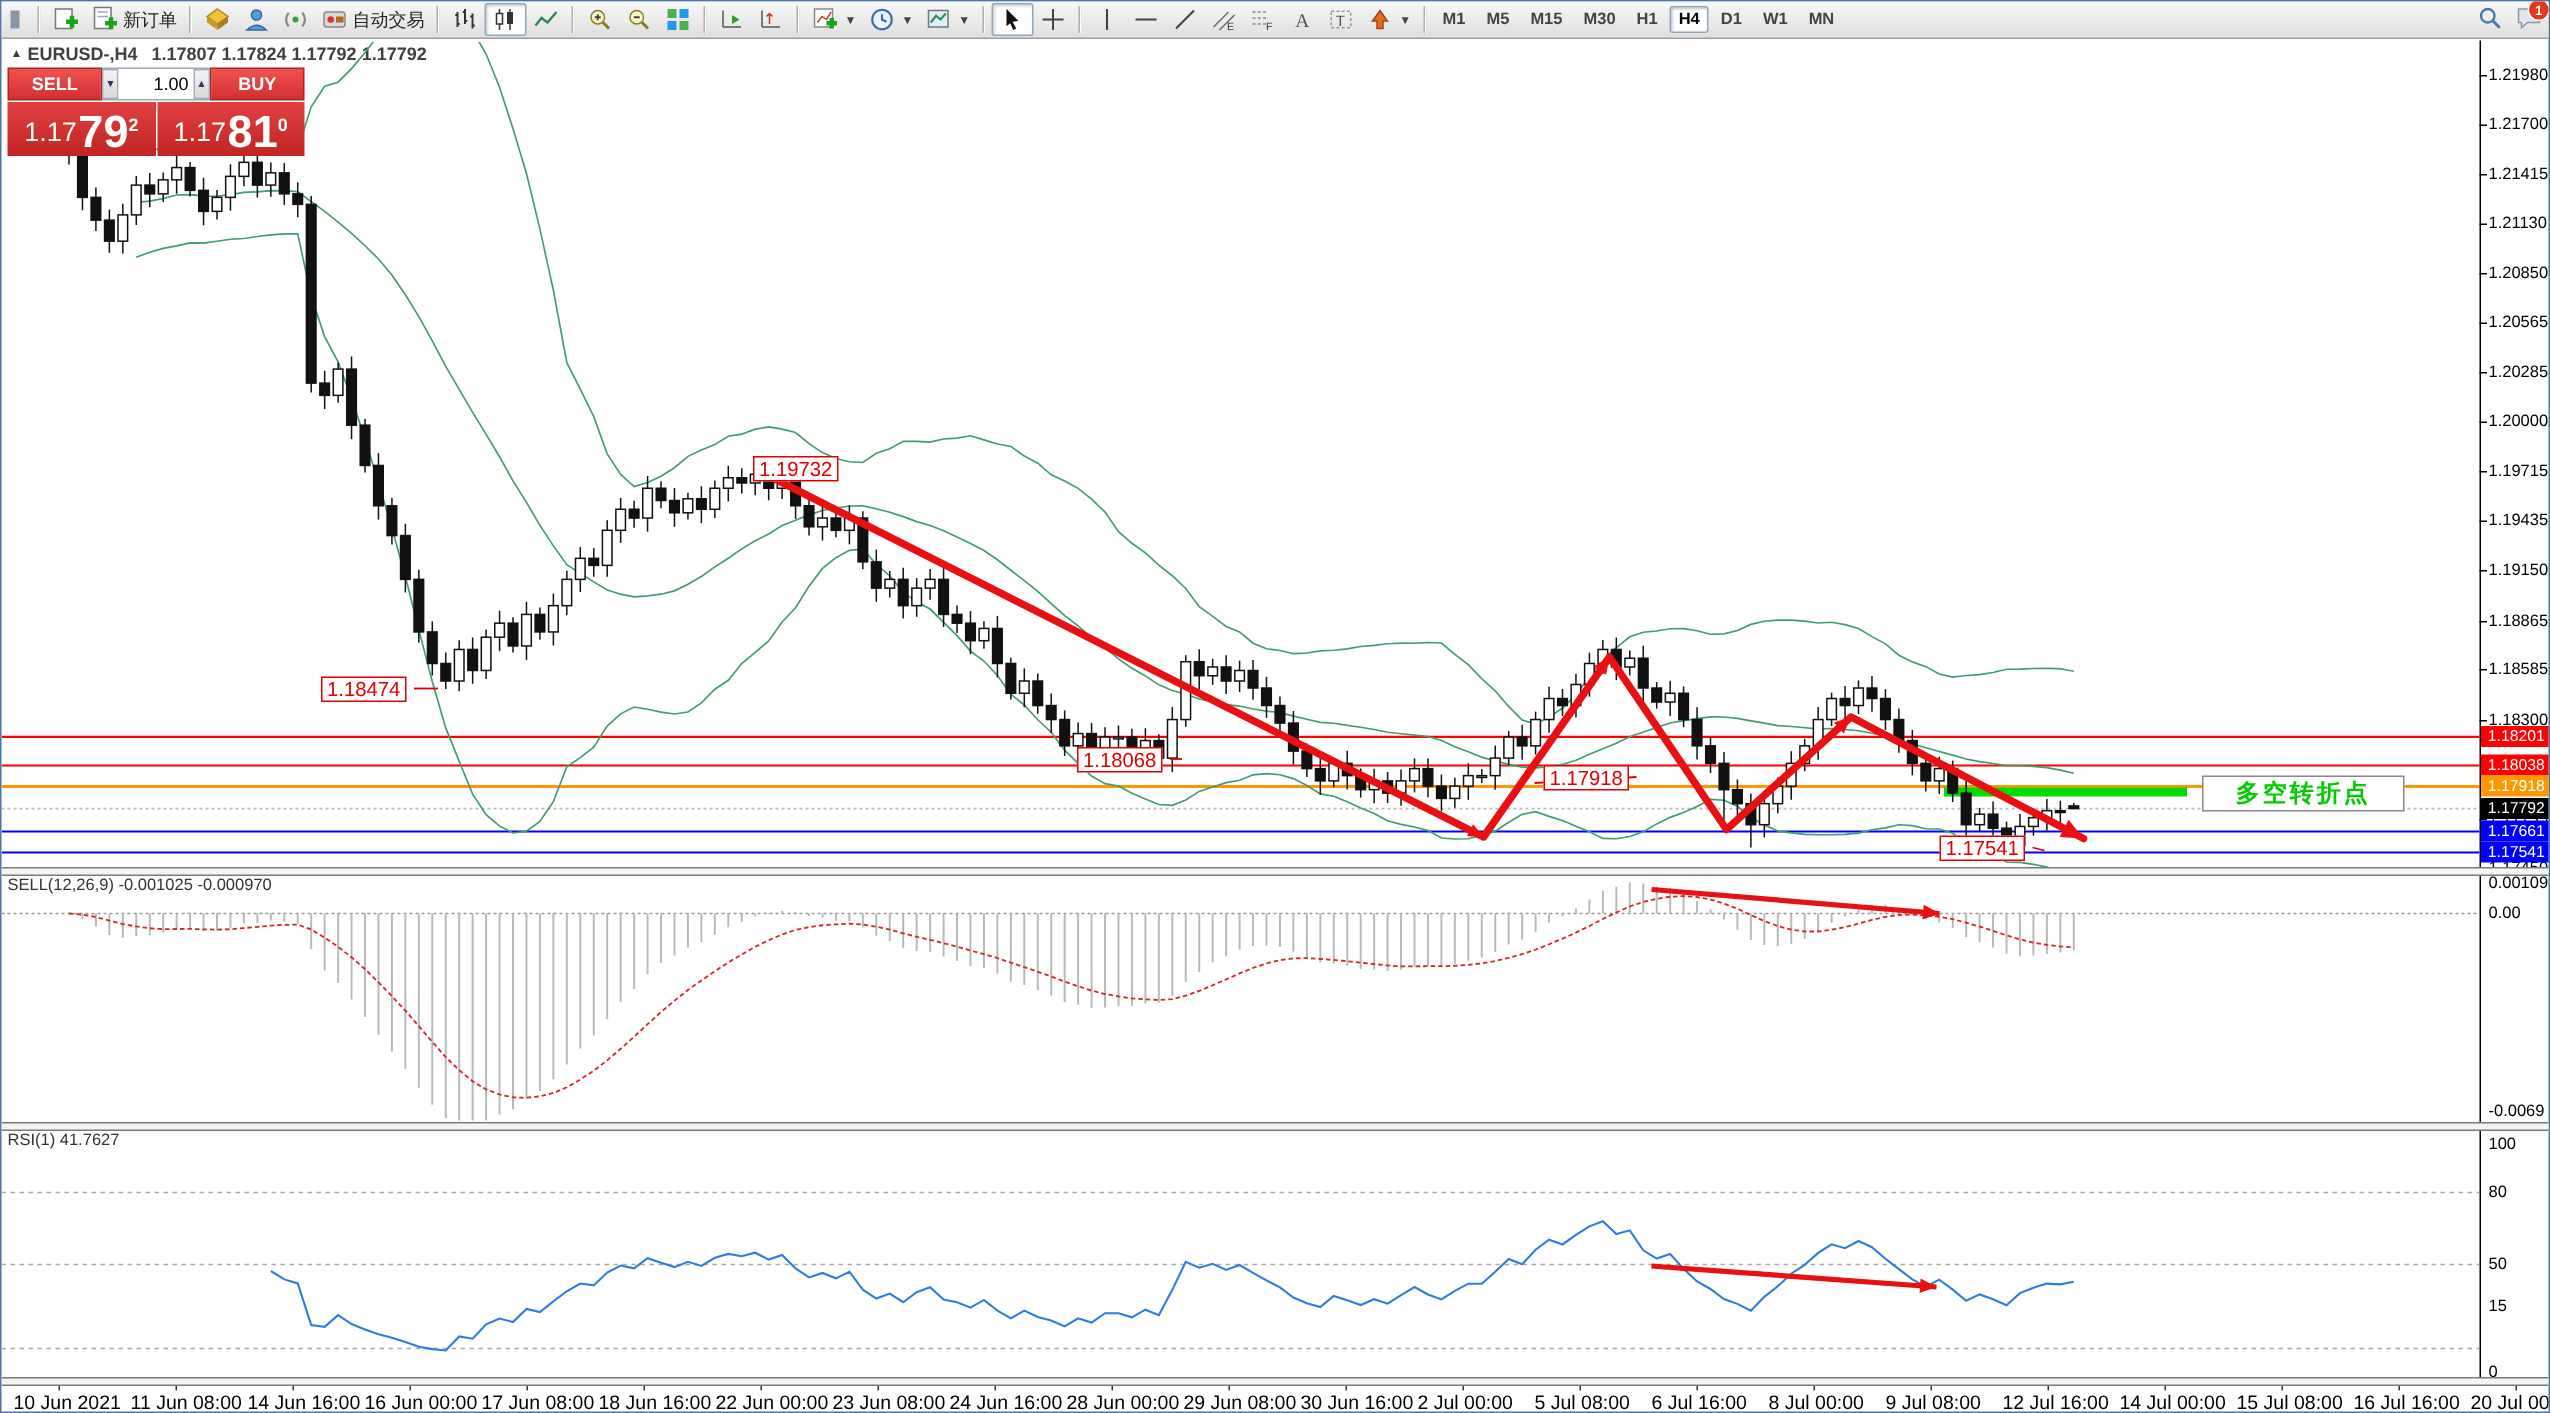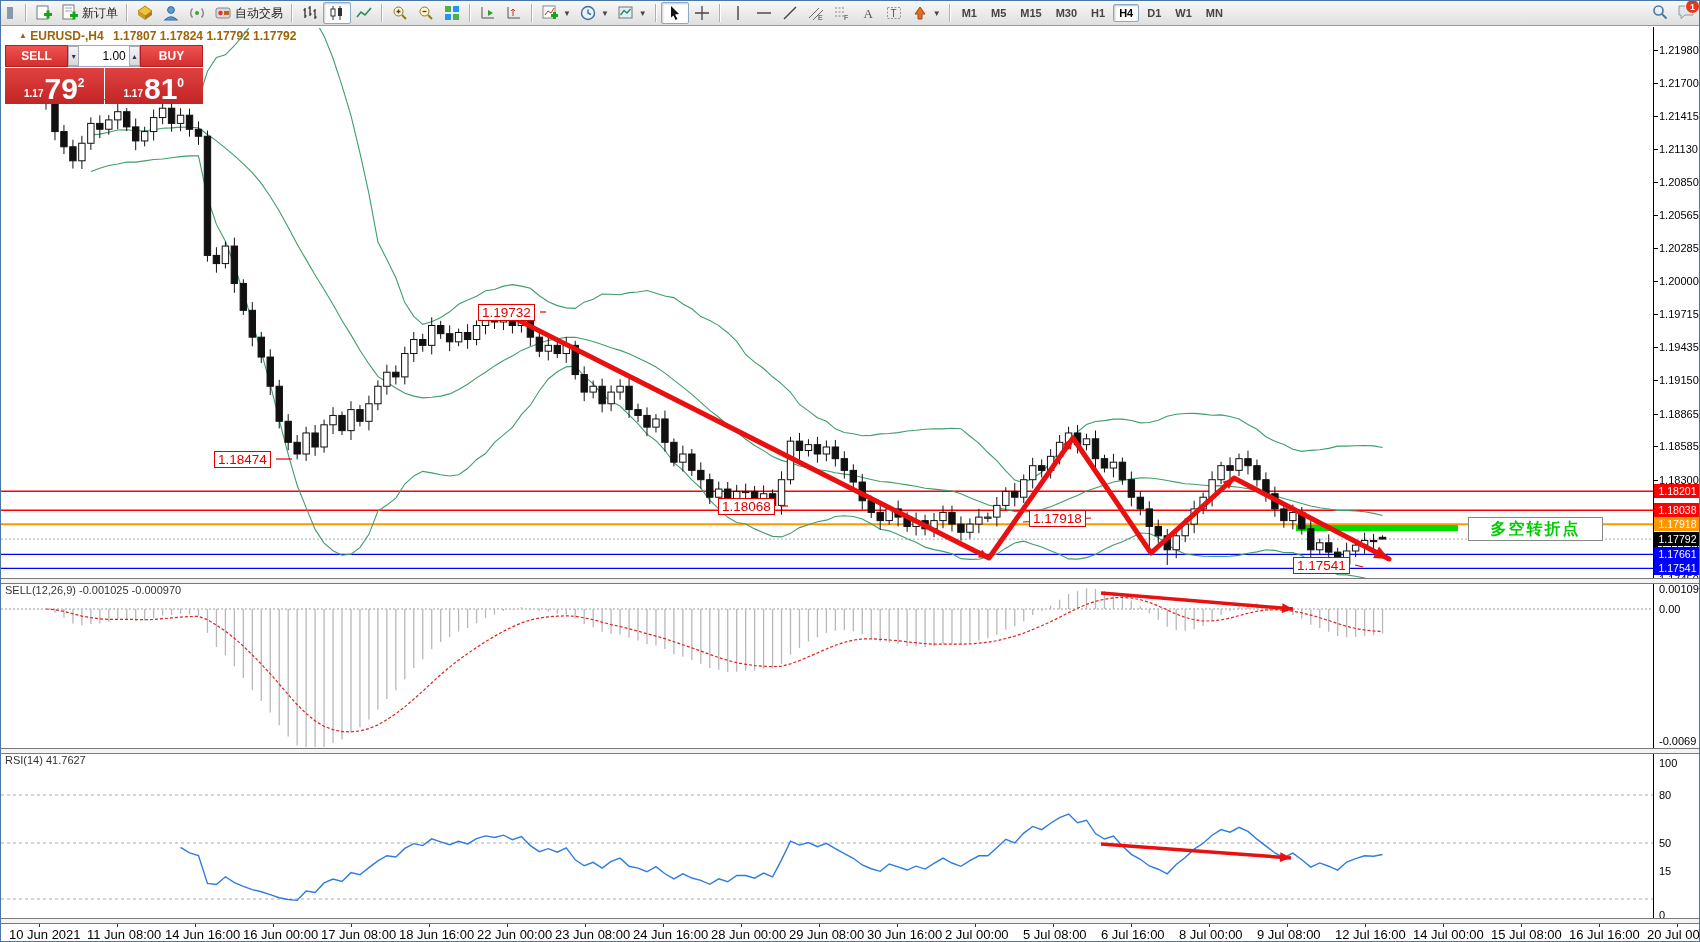--- a/index.html
+++ b/index.html
@@ -11,32 +11,32 @@
   .tlabel{font-size:12px;color:#222;}
   .icon{width:18px;height:18px;display:inline-flex;align-items:center;justify-content:center;}
   .icon svg{display:block;}
   .caret{font-size:8px;color:#444;margin-left:1px;}
   .pressed{background:#fdfdfd;border:1px solid #8ea8c0;box-shadow:inset 1px 1px 2px rgba(0,0,0,.2);border-radius:2px;}
   .tf{font-size:11px;font-weight:bold;color:#444;padding:2px 5px;margin:0 1px;border:1px solid transparent;border-radius:2px;}
   .tf.active{background:#fff;border:1px solid #8ea8c0;box-shadow:inset 1px 1px 2px rgba(0,0,0,.25);color:#000;}
   #tb-right{position:absolute;right:6px;top:2px;display:flex;align-items:center;gap:8px;}
   #chat-badge{position:absolute;right:-5px;top:-4px;background:#e3371e;color:#fff;border-radius:50%;width:13px;height:13px;font-size:9px;font-weight:bold;display:flex;align-items:center;justify-content:center;border:1px solid #fff;}
   
-  #chart-title{position:absolute;left:6px;top:28px;font-size:12px;color:#a16207;font-weight:bold;margin-left:12px;}
+  #chart-title{position:absolute;left:6px;top:28px;font-size:12px;color:#404040;font-weight:bold;}
   #chart-title .ohlc{font-weight:bold;margin-left:6px;}
   
   #oneclick{position:absolute;left:4px;top:44px;width:198px;z-index:6;}
   #oc-row1{display:flex;height:22px;}
   .ocbtn{width:63px;background:linear-gradient(#ef5350,#d32f2f);color:#fff;font-size:12px;font-weight:bold;display:flex;align-items:center;justify-content:center;border:1px solid #b02020;box-sizing:border-box;}
   #oc-vol{flex:1;display:flex;border-top:1px solid #9ab;border-bottom:1px solid #9ab;background:#fff;}
   #oc-vol input{width:100%;border:none;outline:none;text-align:right;font-size:12px;padding-right:3px;font-family:"Liberation Sans",sans-serif;}
   .spin{width:15px;background:linear-gradient(#f4f4f4,#d8d8d8);border:1px solid #aab;font-size:7px;color:#336;display:flex;align-items:center;justify-content:center;}
   #oc-row2{display:flex;height:36px;margin-top:1px;gap:1px;}
   .ocprice{flex:1;background:linear-gradient(#e04040,#c22525);color:#fff;display:flex;align-items:flex-end;justify-content:center;padding-bottom:2px;}
-  .ocprice .sm{font-size:10px;font-weight:bold;margin:0 1px 3px 0;}
+  .ocprice .sm{font-size:18px;font-weight:normal;margin:0 1px 3px 0;}
   .ocprice .big{font-size:30px;font-weight:bold;line-height:26px;}
   .ocprice .sup{font-size:12px;font-weight:bold;margin-bottom:12px;}
   
   .splitter{position:absolute;left:0;width:1700px;height:4px;background:#f4f4f4;border-top:1px solid #7a7a7a;border-bottom:1px solid #7a7a7a;box-sizing:content-box;z-index:5;}
   #vaxis{position:absolute;top:26px;left:1652px;width:1px;height:896px;background:#000;z-index:4;}
   .axlabel{position:absolute;left:1658px;font-size:11px;color:#000;z-index:3;}
   .tag{position:absolute;left:1653px;width:47px;height:14px;color:#fff;font-size:10.5px;display:flex;align-items:center;justify-content:center;z-index:6;}
   .atick{position:absolute;left:1652px;width:5px;height:1px;background:#000;z-index:4;}
   
   .indlabel{position:absolute;left:4px;font-size:11px;color:#333;z-index:5;}
@@ -857,21 +857,21 @@
   <div class="splitter" style="top:577px;"></div>
   <div class="splitter" style="top:747px;"></div>
   <div class="splitter" style="top:917px;"></div>
   <div id="vaxis"></div>
   <div id="taxis-line"></div>
 
   <div class="indlabel" style="top:583px;">
     <span>SELL(12,26,9)</span>&nbsp;<span>-0.001025</span>&nbsp;<span>-0.000970</span>
   </div>
   <div class="indlabel" style="top:753px;">
-    <span>RSI(14)</span>&nbsp;<span>41.7627</span>
+    <span>RSI(1)</span>&nbsp;<span>41.7627</span>
   </div>
 
   <div id="pivot-note">多空转折点</div>
 
 <div class="axlabel" style="top: 42.8054px;">1.21980</div>
     <div class="atick" style="top: 48.8054px;"></div>
     <div class="axlabel" style="top: 75.515px;">1.21700</div>
     <div class="atick" style="top: 81.515px;"></div>
     <div class="axlabel" style="top: 108.809px;">1.21415</div>
     <div class="atick" style="top: 114.809px;"></div>
@@ -952,18 +952,18 @@
     <div class="tlab" style="left: 1334px;">12 Jul 16:00</div>
     <div class="ttick" style="left: 1364px;"></div>
     <div class="tlab" style="left: 1412px;">14 Jul 00:00</div>
     <div class="ttick" style="left: 1442px;"></div>
     <div class="tlab" style="left: 1490px;">15 Jul 08:00</div>
     <div class="ttick" style="left: 1520px;"></div>
     <div class="tlab" style="left: 1568px;">16 Jul 16:00</div>
     <div class="ttick" style="left: 1598px;"></div>
     <div class="tlab" style="left: 1646px;">20 Jul 00:00</div>
     <div class="ttick" style="left: 1676px;"></div>
-    <div class="red-tag" style="left: 477px; top: 303px;">1.19732</div>
+    <div class="red-tag" style="left: 501px; top: 303px;">1.19732</div>
     <div class="red-tag" style="left: 213px; top: 450px;">1.18474</div>
     <div class="red-tag" style="left: 717px; top: 497px;">1.18068</div>
     <div class="red-tag" style="left: 1028px; top: 509px;">1.17918</div>
     <div class="red-tag" style="left: 1292px; top: 556px;">1.17541</div>
   </div>
 
 </body></html>

